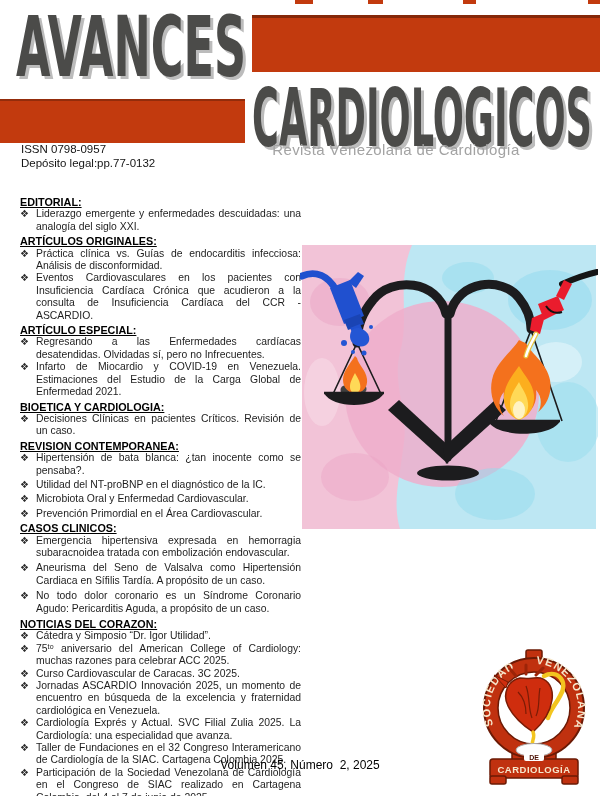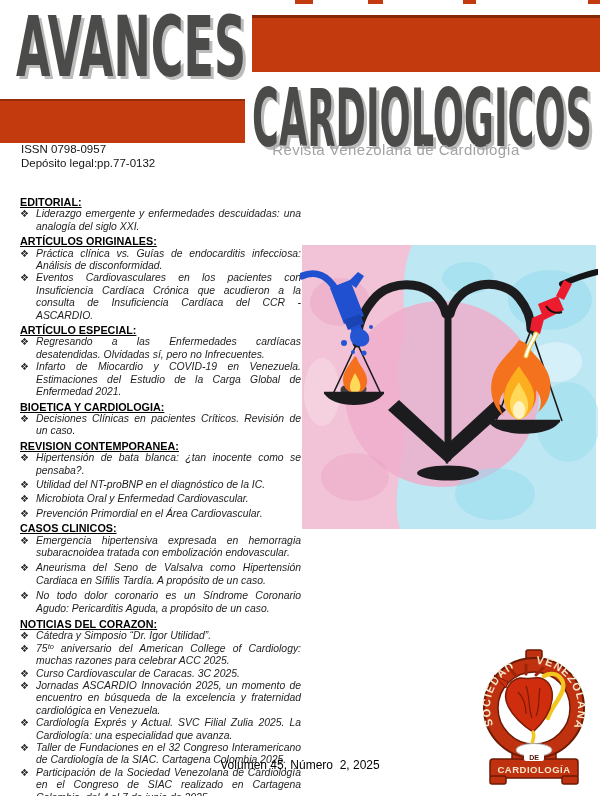--- a/index.html
+++ b/index.html
@@ -22,21 +22,21 @@
   .subtitle{position:absolute;left:195px;top:142px;width:402px;text-align:center;
         color:#a3a3a3;font-size:15px;line-height:16px;letter-spacing:.4px;}
 
   
   .toc{position:absolute;left:20px;top:196px;width:281px;color:#1d1d1d;}
   .toc-h{font-weight:bold;font-size:10.8px;line-height:12.4px;text-decoration:underline;
          color:#000;margin-top:2px;}
   .toc .sec:first-child .toc-h{margin-top:0;}
   .toc-item{display:flex;gap:5px;font-size:10.4px;line-height:12.4px;}
   .toc-item .blt{flex:0 0 11px;font-size:10px;color:#2e2e2e;}
-  .toc-item .txt{flex:1;text-align:justify;font-style:italic;}
+  .toc-item .txt{flex:1;text-align:justify;}
   .g2 .toc-item{margin-bottom:2px;}
   .g4 .toc-item{margin-bottom:3px;}
 
   
   .vol{position:absolute;left:130px;top:758px;width:340px;text-align:center;
        font-weight:normal;font-size:12px;color:#000;white-space:pre;}
 
   .illus{position:absolute;left:300px;top:242px;}
   .logo{position:absolute;left:456px;top:642px;}
   .logo-arc-text{font-family:"Liberation Sans", sans-serif;font-weight:bold;

